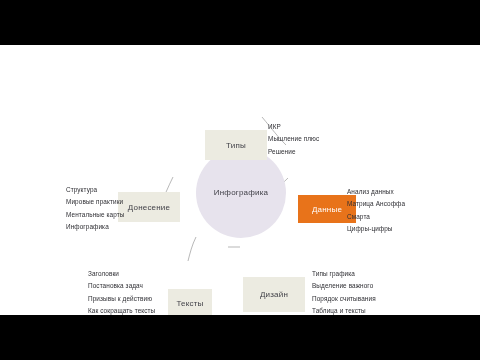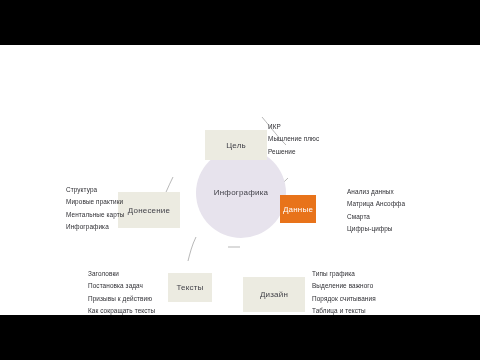--- a/index.html
+++ b/index.html
@@ -80,23 +80,23 @@
   .node.beige {
     background: #ecebe1;
     color: #3f3f46;
   }
   .node.accent {
     background: #e8731a;
     color: #ffffff;
   }
 
   #node-goal    { left: 205px; top: 85px;  width: 62px; height: 30px; }
-  #node-message { left: 118px; top: 147px; width: 62px; height: 36px; }
-  #node-data    { left: 280px; top: 150px; width: 36px; height: 28px; }
-  #node-texts   { left: 168px; top: 228px; width: 44px; height: 29px; }
+  #node-message { left: 118px; top: 147px; width: 62px; height: 30px; }
+  #node-data    { left: 298px; top: 150px; width: 58px; height: 28px; }
+  #node-texts   { left: 168px; top: 244px; width: 44px; height: 29px; }
   #node-design  { left: 243px; top: 232px; width: 62px; height: 35px; }
 
   .list {
     position: absolute;
     font-size: 6.4px;
     color: #2e2e33;
     line-height: 1.92;
     letter-spacing: 0.1px;
     white-space: nowrap;
   }
@@ -123,21 +123,21 @@
       <path d="M 288 133 C 280 140 274 148 268 157" stroke="#9a9a9a" stroke-width="0.7" fill="none"></path>
       <path d="M 228 202 L 240 202" stroke="#9a9a9a" stroke-width="0.7" fill="none"></path>
       <path d="M 196 192 C 192 200 190 208 188 216" stroke="#9a9a9a" stroke-width="0.7" fill="none"></path>
     </svg>
 
     <div class="hub">
       <span class="hub-label">Инфографика</span>
     </div>
 
     <div class="node beige" id="node-goal">
-      <span>Цель</span>
+      <span>Типы</span>
     </div>
     <div class="list" id="list-goal">
       <div>ИКР</div>
       <div>Мышление плюс</div>
       <div>Решение</div>
     </div>
 
     <div class="node beige" id="node-message">
       <span>Донесение</span>
     </div>

